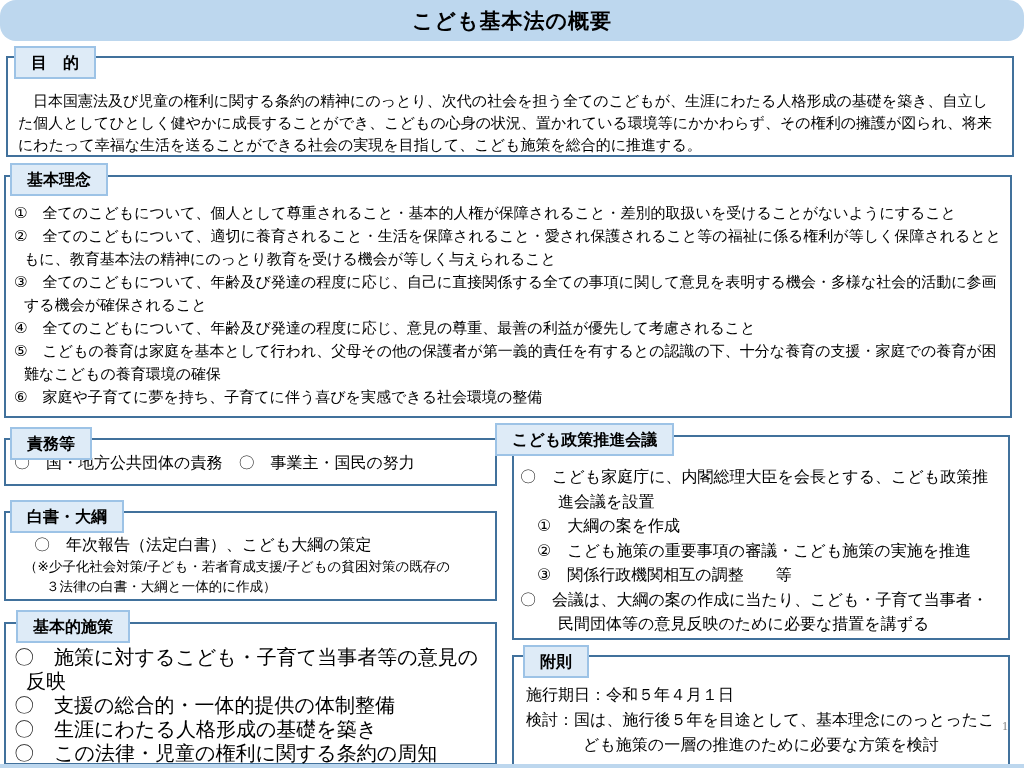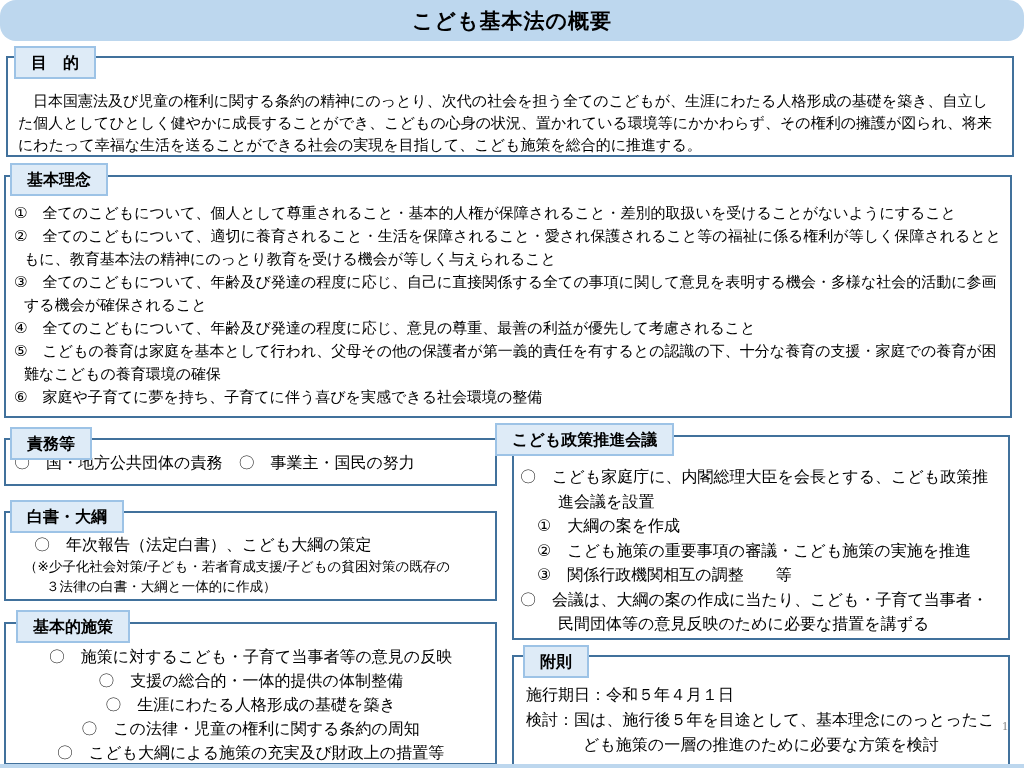--- a/index.html
+++ b/index.html
@@ -54,21 +54,21 @@
   
   .box-whitepaper { left: 4px; top: 511px; width: 493px; height: 90px; padding: 20px 8px 0 8px; }
   .tab-whitepaper { left: 10px; top: 500px; }
   .whitepaper-line { font-size: 16px; line-height: 24px; margin-left: 20px; }
   .whitepaper-note1 { font-size: 13.5px; line-height: 20px; padding-left: 10px; }
   .whitepaper-note2 { font-size: 13.5px; line-height: 20px; padding-left: 32px; }
 
   
   .box-measures { left: 4px; top: 622px; width: 493px; height: 143px; padding: 21px 8px 0 8px; }
   .tab-measures { left: 10px; top: 610px; margin-left: 6px; }
-  .measure-item { font-size: 16px; line-height: 24px; padding-left: 12px; text-indent: -12px; text-align: center; }
+  .measure-item { font-size: 20px; line-height: 24px; padding-left: 12px; text-indent: -12px; }
 
   
   .box-council { left: 512px; top: 435px; width: 498px; height: 205px; padding: 28px 8px 0 6px; }
   .tab-council { left: 495px; top: 423px; }
   .council-item { font-size: 16px; line-height: 24.5px; padding-left: 38px; text-indent: -38px; }
   .council-sub { font-size: 16px; line-height: 24.5px; padding-left: 44px; text-indent: -27px; }
 
   
   .box-supplement { left: 512px; top: 655px; width: 498px; height: 136px; padding: 25px 8px 0 12px; }
   .tab-supplement { left: 523px; top: 645px; }

